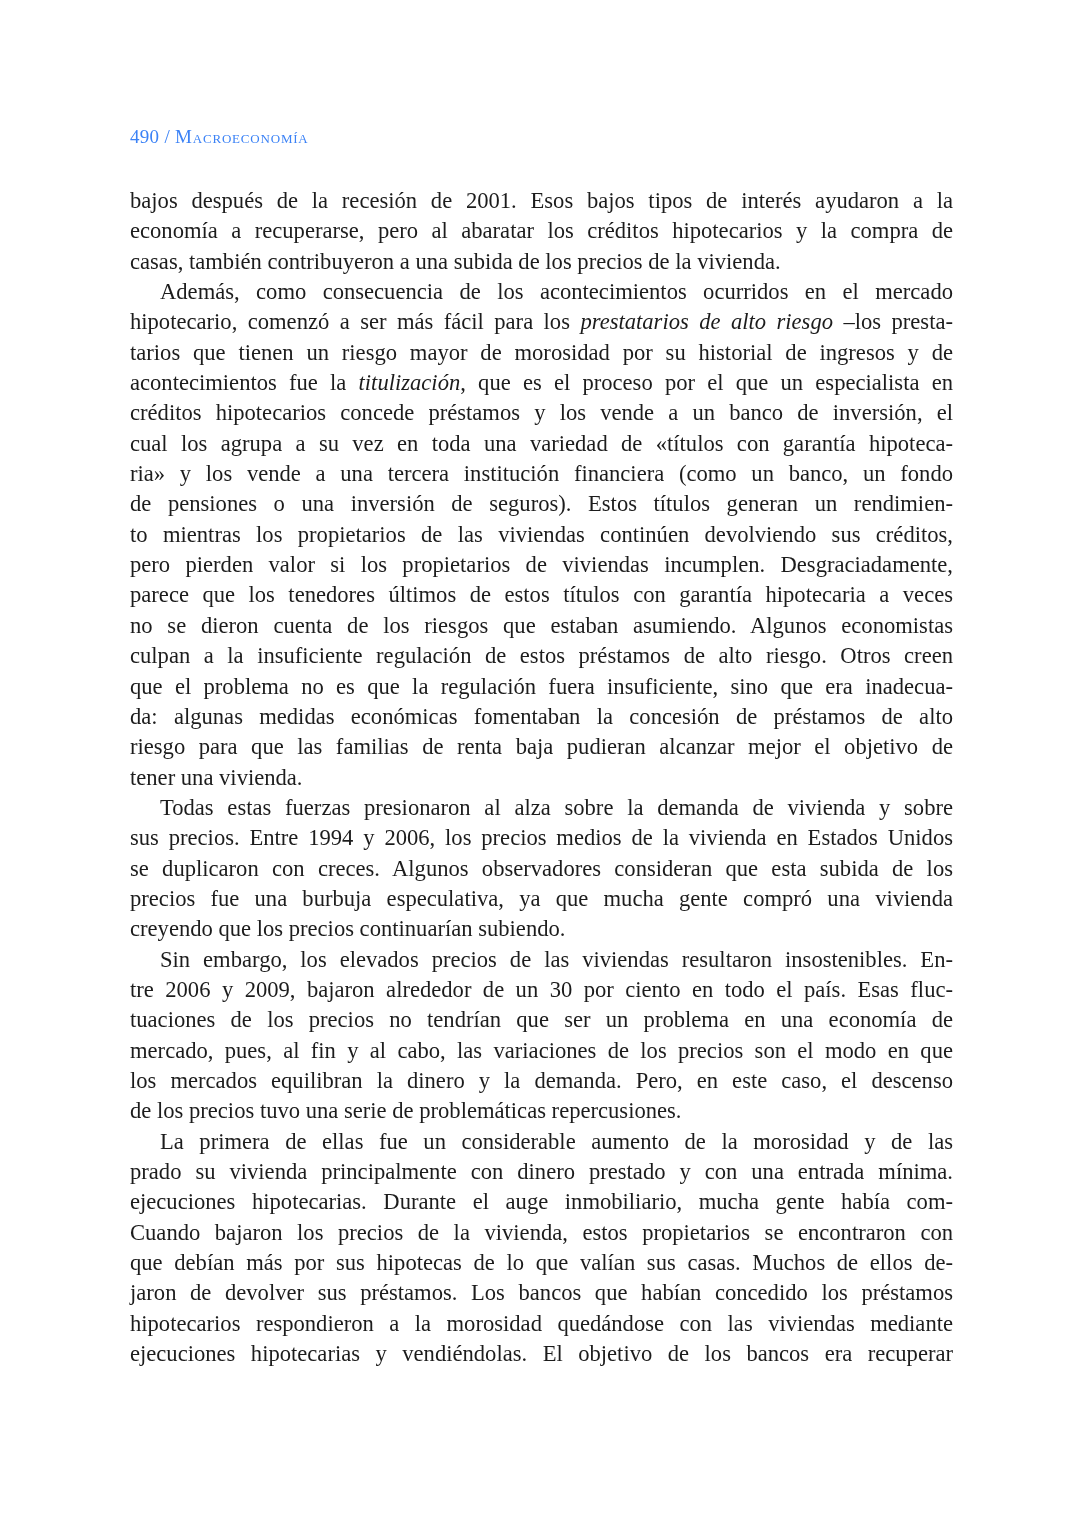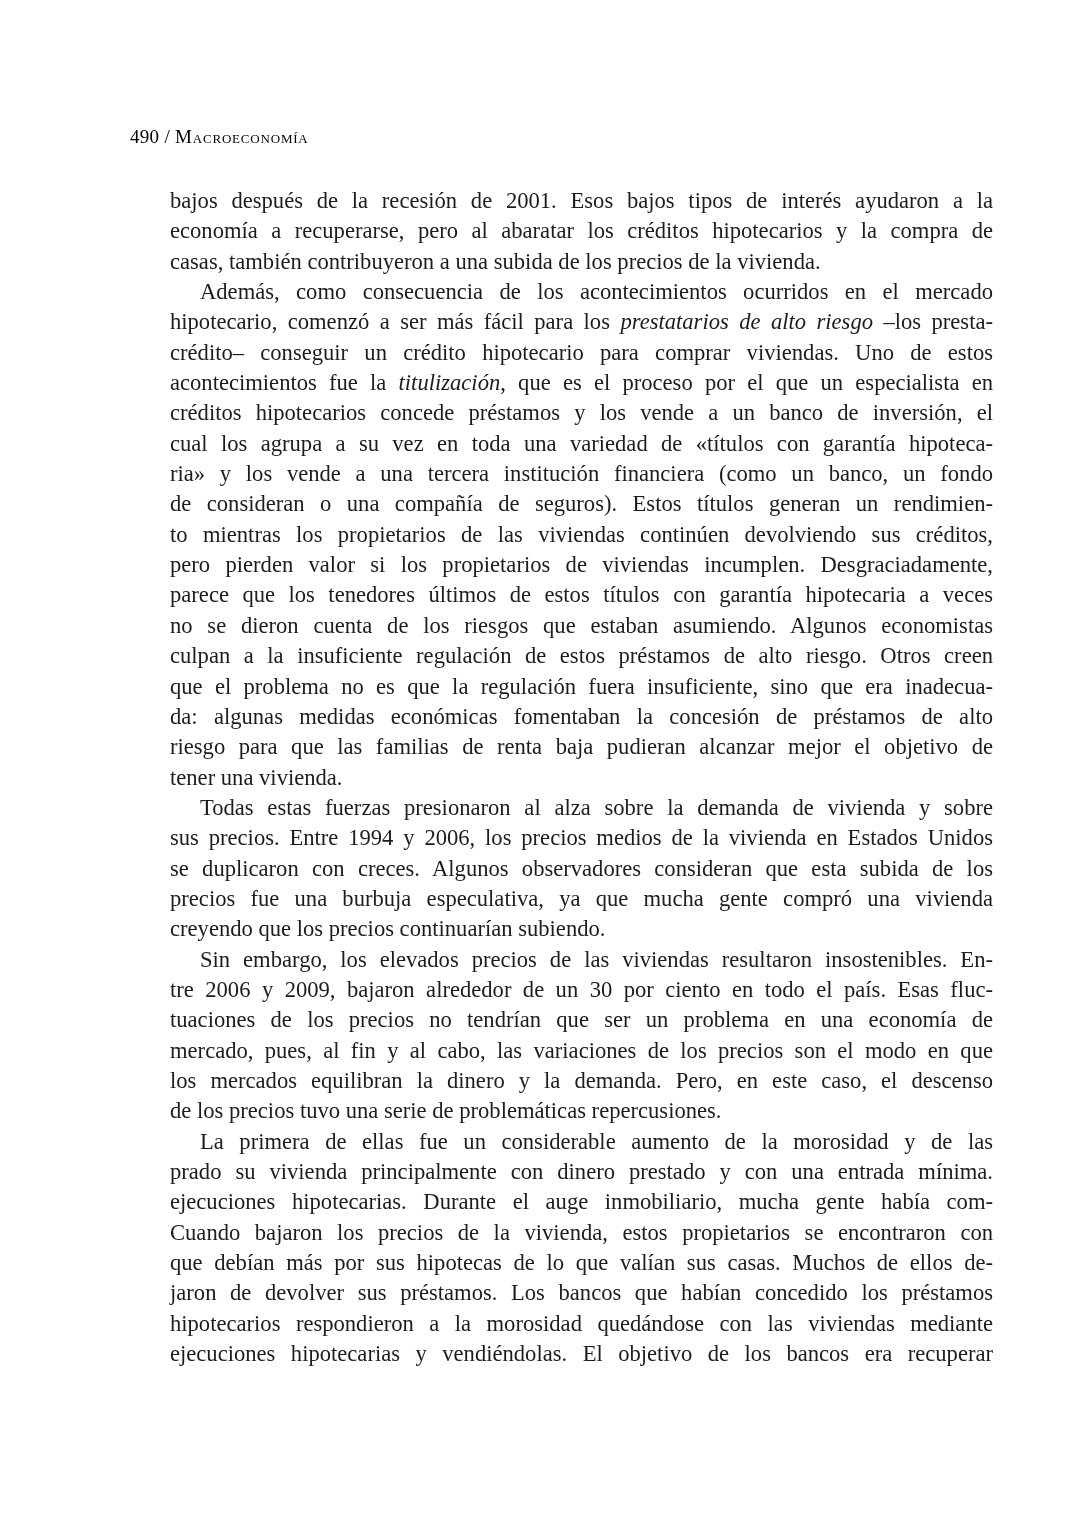--- a/index.html
+++ b/index.html
@@ -1,33 +1,32 @@
 <!DOCTYPE html>
 <html><head>
 <meta charset="utf-8">
 <style>
   html, body { margin: 0; padding: 0; background: #ffffff; }
   body { width: 1080px; height: 1523px; position: relative; overflow: hidden; }
   .page { position: absolute; left: 0; top: 0; width: 1080px; height: 1523px; background: #ffffff; }
   .running-head {
     position: absolute; left: 130px; top: 126px;
     font-family: "Liberation Serif", "DejaVu Serif", serif;
-    font-size: 19px; color: #000000; letter-spacing: 0.3px; text-align: right;
+    font-size: 19px; color: #3b82f6; letter-spacing: 0.3px; text-align: right;
   }
   .running-head .sc { font-variant: small-caps; letter-spacing: 0.8px; }
   .body-text {
     position: absolute; left: 130px; top: 186px; width: 823px;
     font-family: "Liberation Serif", "DejaVu Serif", serif;
     font-size: 22.6px; color: #1c1c1c;
   }
   .line {
     display: block; height: 30.35px; line-height: 30.35px;
     white-space: nowrap; text-align: justify; text-align-last: justify;
     width: 823px;
-    margin-left: 40px;
   }
   .line.last { text-align-last: left; }
   .line.indent { padding-left: 30px; width: 793px; font-family: Liberation Serif, serif; }
   .line i { font-style: italic; }
 </style>
 </head>
 <body>
 
 <div class="page">
   <div class="running-head">
@@ -36,26 +35,26 @@
 
   <div class="body-text" id="body-text">
       <div>
         <span class="line">bajos después de la recesión de 2001. Esos bajos tipos de interés ayudaron a la</span>
         <span class="line">economía a recuperarse, pero al abaratar los créditos hipotecarios y la compra de</span>
         <span class="line last">casas, también contribuyeron a una subida de los precios de la vivienda.</span>
       </div>
       <div>
         <span class="line indent">Además, como consecuencia de los acontecimientos ocurridos en el mercado</span>
         <span class="line"><span>hipotecario, comenzó a ser más fácil para los </span><i>prestatarios de alto riesgo</i><span> –los presta-</span></span>
-        <span class="line">crédito– conseguir un crédito hipotecario para comprar viviendas. Uno de estos</span>
+        <span class="line">tarios que tienen un riesgo mayor de morosidad por su historial de ingresos y de</span>
         <span class="line"><span>acontecimientos fue la </span><i>titulización</i><span>, que es el proceso por el que un especialista en</span></span>
         <span class="line">créditos hipotecarios concede préstamos y los vende a un banco de inversión, el</span>
         <span class="line">cual los agrupa a su vez en toda una variedad de «títulos con garantía hipoteca-</span>
         <span class="line">ria» y los vende a una tercera institución financiera (como un banco, un fondo</span>
-        <span class="line">de consideran o una compañía de seguros). Estos títulos generan un rendimien-</span>
+        <span class="line">de pensiones o una inversión de seguros). Estos títulos generan un rendimien-</span>
         <span class="line">to mientras los propietarios de las viviendas continúen devolviendo sus créditos,</span>
         <span class="line">pero pierden valor si los propietarios de viviendas incumplen. Desgraciadamente,</span>
         <span class="line">parece que los tenedores últimos de estos títulos con garantía hipotecaria a veces</span>
         <span class="line">no se dieron cuenta de los riesgos que estaban asumiendo. Algunos economistas</span>
         <span class="line">culpan a la insuficiente regulación de estos préstamos de alto riesgo. Otros creen</span>
         <span class="line">que el problema no es que la regulación fuera insuficiente, sino que era inadecua-</span>
         <span class="line">da: algunas medidas económicas fomentaban la concesión de préstamos de alto</span>
         <span class="line">riesgo para que las familias de renta baja pudieran alcanzar mejor el objetivo de</span>
         <span class="line last">tener una vivienda.</span>
       </div>

